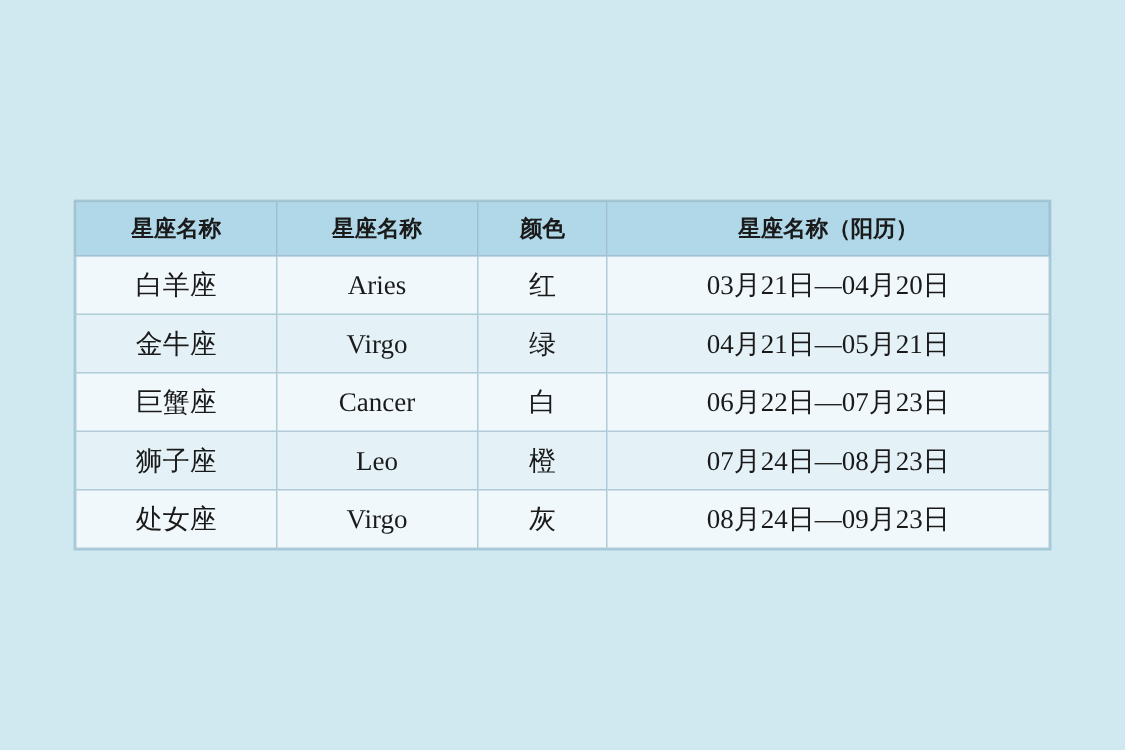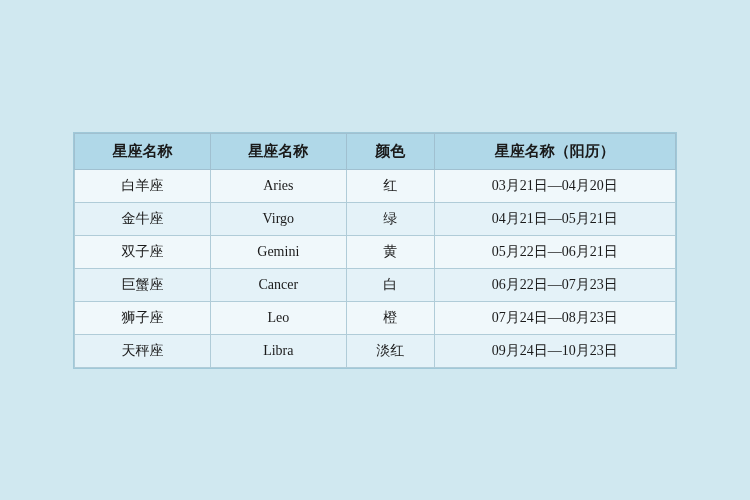--- a/index.html
+++ b/index.html
@@ -14,21 +14,21 @@
       background-color: #d0e8f0;
       display: flex;
       align-items: center;
       justify-content: center;
       font-family: "SimSun", "宋体", serif;
     }
 
     .table-container {
       background-color: #e8f4f8;
       border: 1px solid #a0c8d8;
-      width: 604px;
+      width: 652px;
     }
 
     table {
       width: 100%;
       border-collapse: collapse;
     }
 
     thead tr {
       background-color: #b0d8e8;
     }
@@ -47,21 +47,21 @@
     }
 
     tbody tr:nth-child(even) {
       background-color: #e4f2f8;
     }
 
     tbody td {
       border: 1px solid #b0ccd8;
       padding: 7px 12px;
       text-align: center;
-      font-size: 14px;
+      font-size: 18px;
       color: #1a1a1a;
     }
 
     tbody td:first-child {
       font-weight: normal;
     }
 
     tbody td:nth-child(2) {
       font-style: normal;
     }
@@ -86,38 +86,32 @@
           <td>红</td>
           <td>03月21日—04月20日</td>
         </tr>
         <tr>
           <td>金牛座</td>
           <td>Virgo</td>
           <td>绿</td>
           <td>04月21日—05月21日</td>
         </tr>
         <tr>
-          <td>双子座</td>
-          <td>Gemini</td>
-          <td>黄</td>
-          <td>05月22日—06月21日</td>
-        </tr>
-        <tr>
           <td>巨蟹座</td>
           <td>Cancer</td>
           <td>白</td>
           <td>06月22日—07月23日</td>
         </tr>
         <tr>
           <td>狮子座</td>
           <td>Leo</td>
           <td>橙</td>
           <td>07月24日—08月23日</td>
         </tr>
         <tr>
-          <td>天秤座</td>
-          <td>Libra</td>
-          <td>淡红</td>
-          <td>09月24日—10月23日</td>
+          <td>处女座</td>
+          <td>Virgo</td>
+          <td>灰</td>
+          <td>08月24日—09月23日</td>
         </tr>
       </tbody>
   </table>
 </div>
 
 </body></html>

